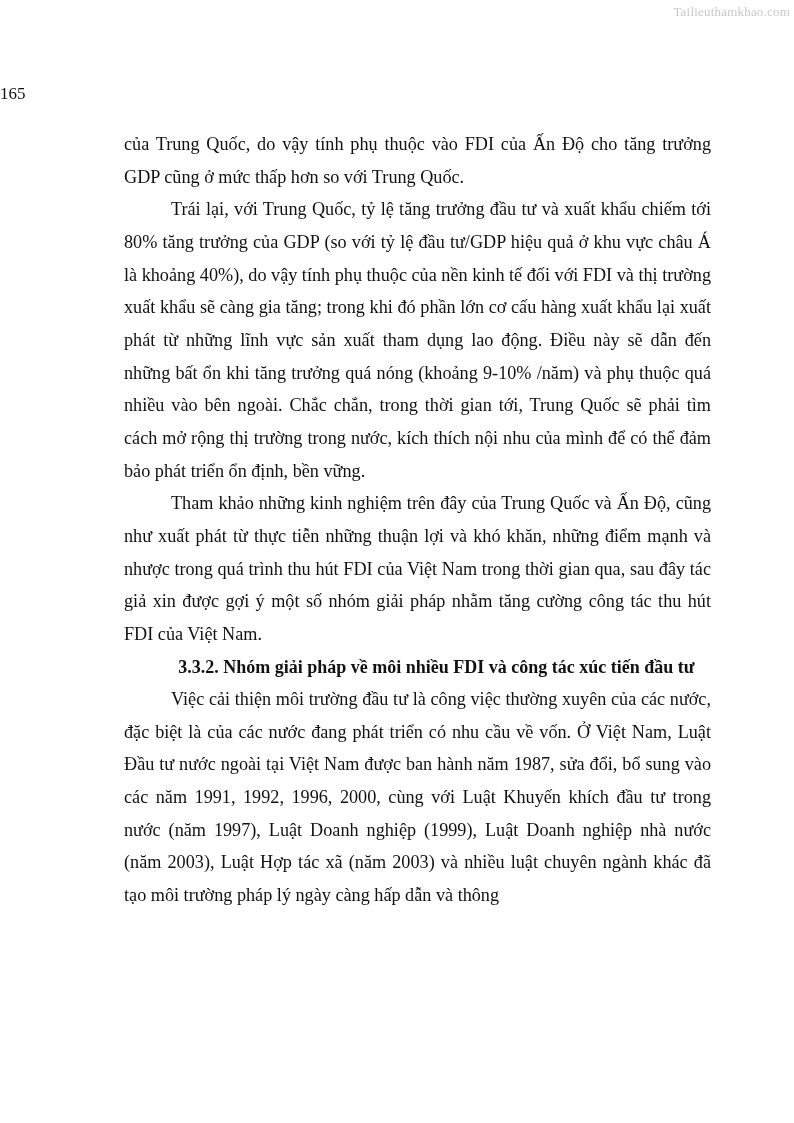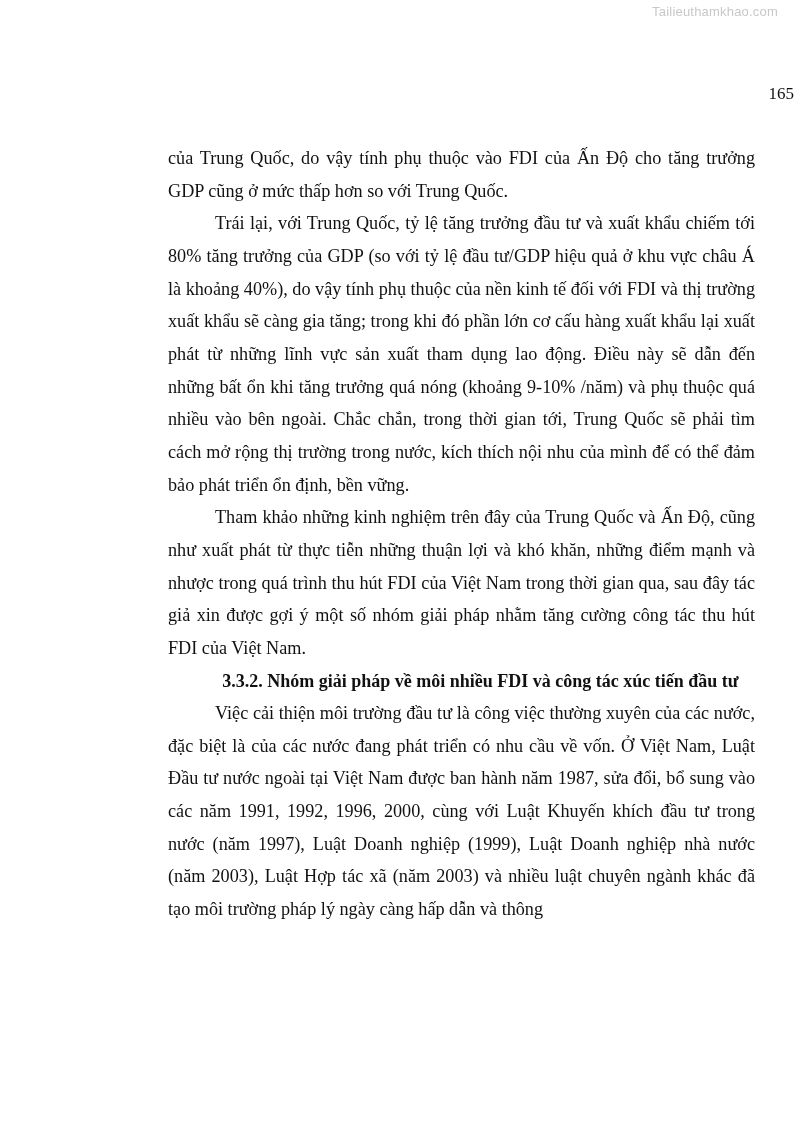--- a/index.html
+++ b/index.html
@@ -1,21 +1,21 @@
 <!DOCTYPE html>
 <html><head>
 <meta charset="utf-8">
 <style>
   html, body { margin:0; padding:0; background:#ffffff; }
   body { width:794px; height:1123px; position:relative; overflow:hidden;
          font-family:"Liberation Serif","DejaVu Serif",serif; color:#111; }
-  .watermark { position:absolute; top:4px; right:16px; font-family:Liberation Sans, sans-serif;
+  .watermark { position:absolute; top:4px; right:4px; font-family:Liberation Serif, serif;
                font-size:13px; color:#c8c8c8; letter-spacing:0.2px; }
-  .page-number { position:absolute; top:84px; left:0; width:794px; text-align:right; font-size:17px; }
-  .content { position:absolute; left:124px; top:142px; width:587px; font-size:18.2px; line-height:32.65px;margin-left:44px; }
+  .page-number { position:absolute; top:84px; left:0; width:794px; text-align:left; font-size:17px; }
+  .content { position:absolute; left:124px; top:128px; width:587px; font-size:18.2px; line-height:32.65px; }
   .content p { margin:0; text-align:justify; text-align-last:auto; }
   .indent { text-indent:47px; }
   .heading { font-weight:bold; text-align:center !important; font-size:18px; padding-left:38px; }
   .italic { font-style:italic; }
 </style>
 </head>
 <body>
 
 <div class="watermark">Tailieuthamkhao.com</div>
 

